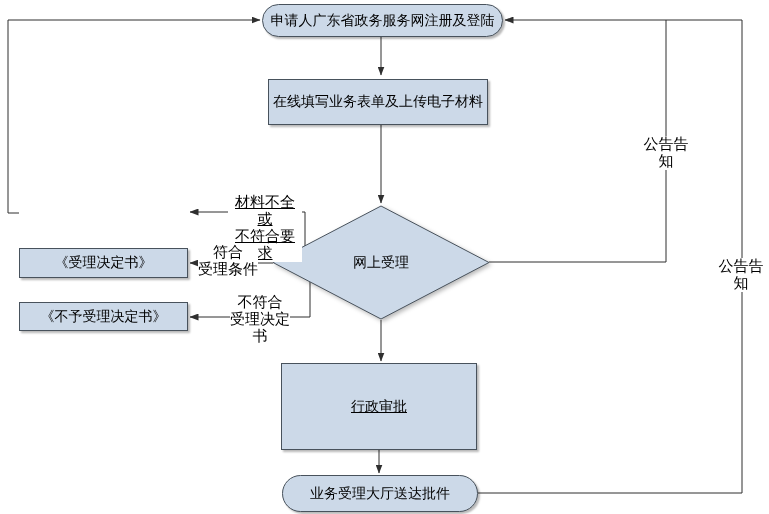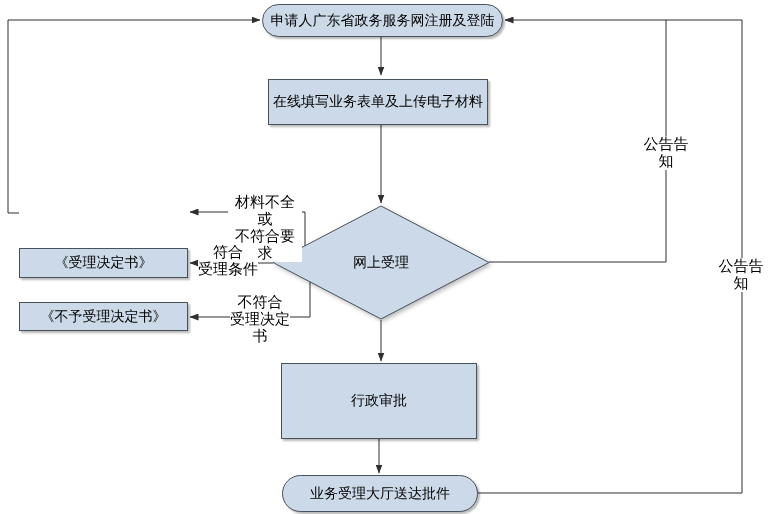--- a/index.html
+++ b/index.html
@@ -105,29 +105,29 @@
 
 
   <div class="node" style="left:19px; top:248px; width:169px; height:30px;">
     <span>《受理决定书》</span>
   </div>
 
   <div class="node" style="left:19px; top:302px; width:169px; height:29px;">
     <span>《不予受理决定书》</span>
   </div>
 
-  <div class="node" style="left:281px; top:363px; width:196px; height:76px;">
+  <div class="node" style="left:281px; top:363px; width:196px; height:87px;text-decoration:underline;">
     <span>行政审批</span>
   </div>
 
   <div class="node stadium" style="left:282px; top:475px; width:196px; height:37px;">
     <span>业务受理大厅送达批件</span>
   </div>
 
-  <div class="edge-label" style="left:228px; top:194px; width:74px;">材料不全或
+  <div class="edge-label" style="left:228px; top:194px; width:74px;text-decoration:underline;">材料不全或
 不符合要求</div>
 
   <div class="edge-label" style="left:198px; top:244px; width:60px;text-align:center;">符合
 受理条件</div>
 
   <div class="edge-label" style="left:230px; top:294px; width:60px;">不符合
 受理决定书</div>
 
   <div class="edge-label" style="left:638px; top:136px; width:56px;">公告告知</div>
 

